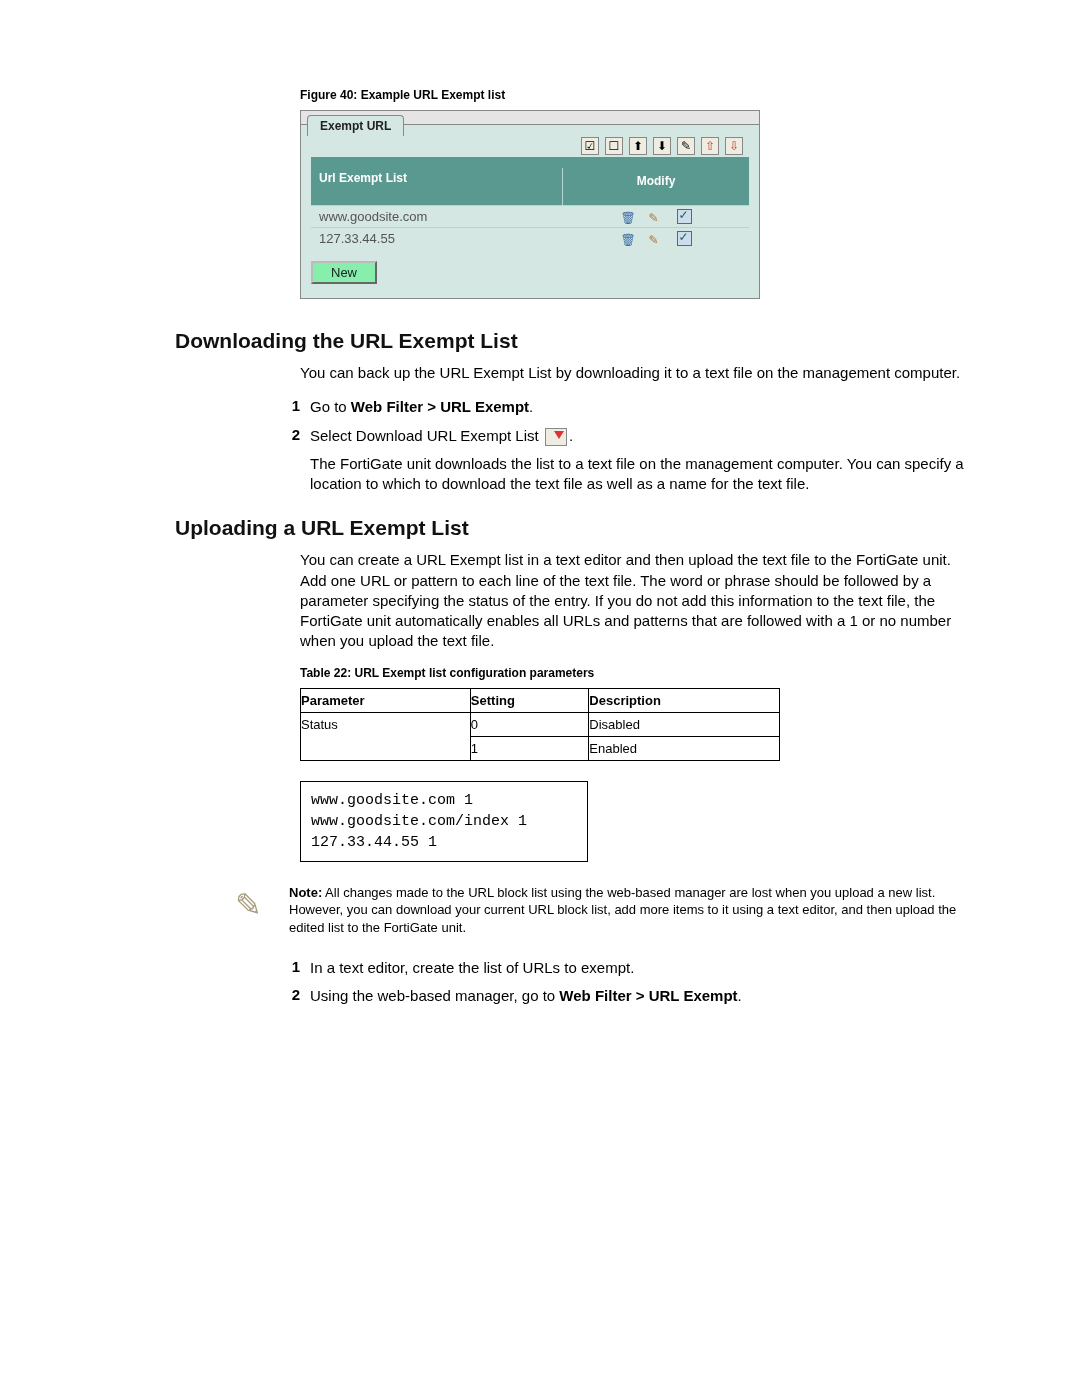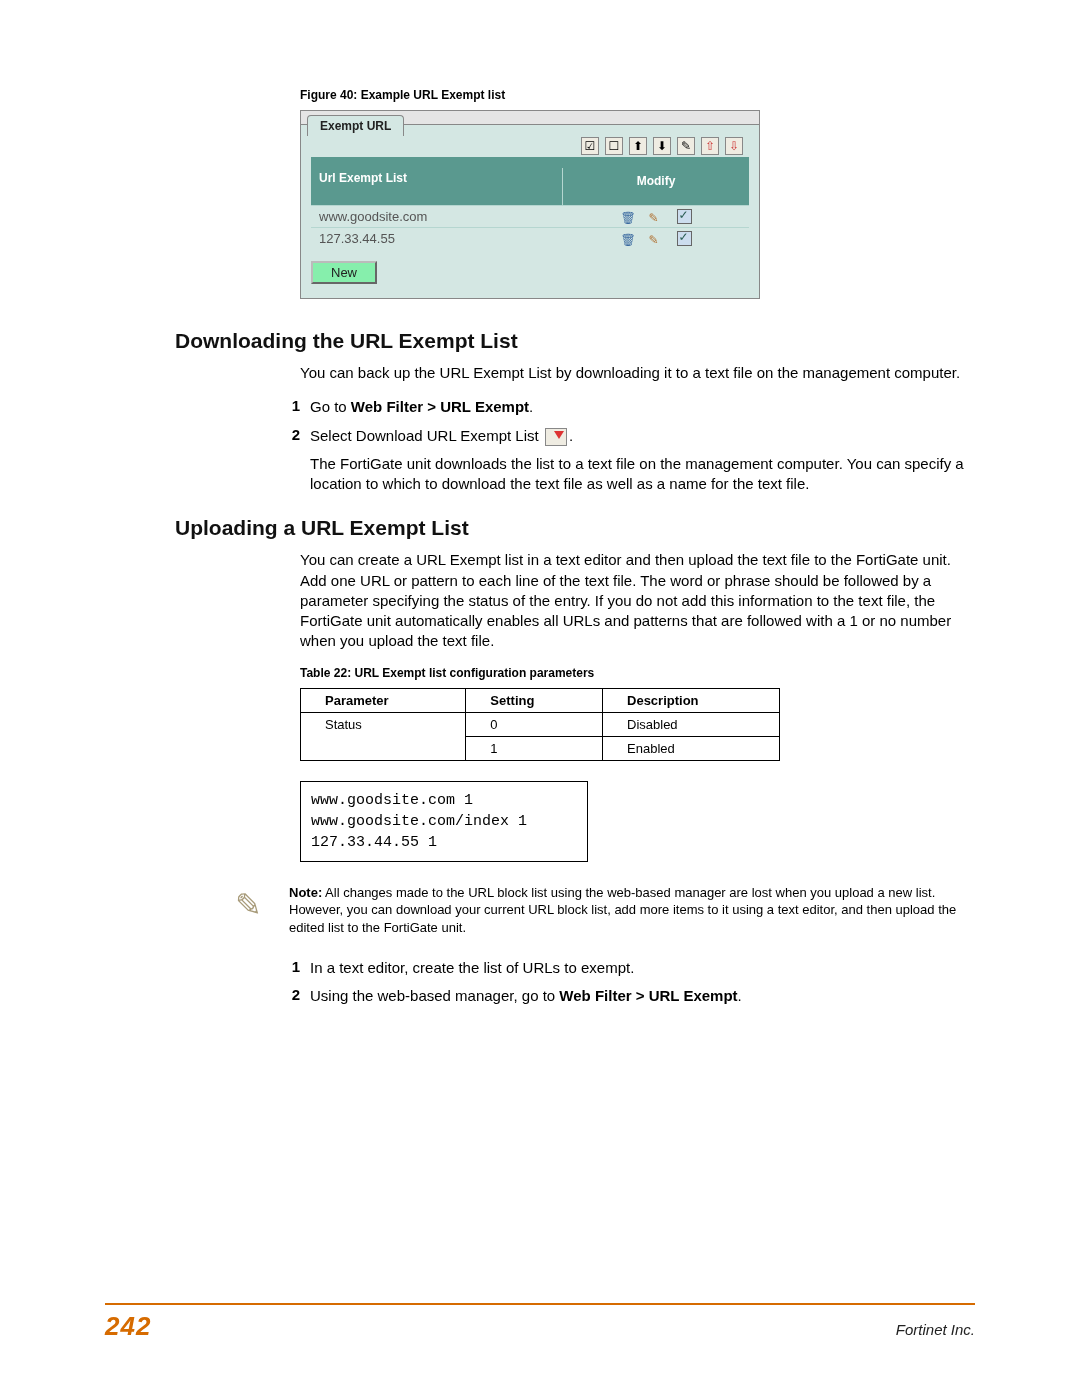--- a/index.html
+++ b/index.html
@@ -166,21 +166,21 @@
 
   
   .param-table {
     border-collapse: collapse;
     margin: 0 0 20px 195px;
     font-size: 13px;
     width: 480px;
   }
   .param-table th, .param-table td {
     border: 1px solid #000;
-    padding: 4px 24px;
+    padding: 4px 0;
     text-align: left;
     vertical-align: top;
   }
   .param-table th { font-weight: bold; }
 
   
   .codebox {
     width: 266px;
     margin: 0 0 22px 195px;
     border: 1px solid #000;
@@ -336,18 +336,14 @@
     <div class="step-num">1</div>
     <div class="step-txt">In a text editor, create the list of URLs to exempt.</div>
   </div>
   <div class="step-row">
     <div class="step-num">2</div>
     <div class="step-txt">
       <span>Using the web-based manager, go to </span><span class="b">Web Filter &gt; URL Exempt</span><span>.</span>
     </div>
   </div>
 
-  <div class="footer">
-    <span class="pgnum">242</span>
-    <span class="company">Fortinet Inc.</span>
-  </div>
 
 </div>
 
 </body></html>

